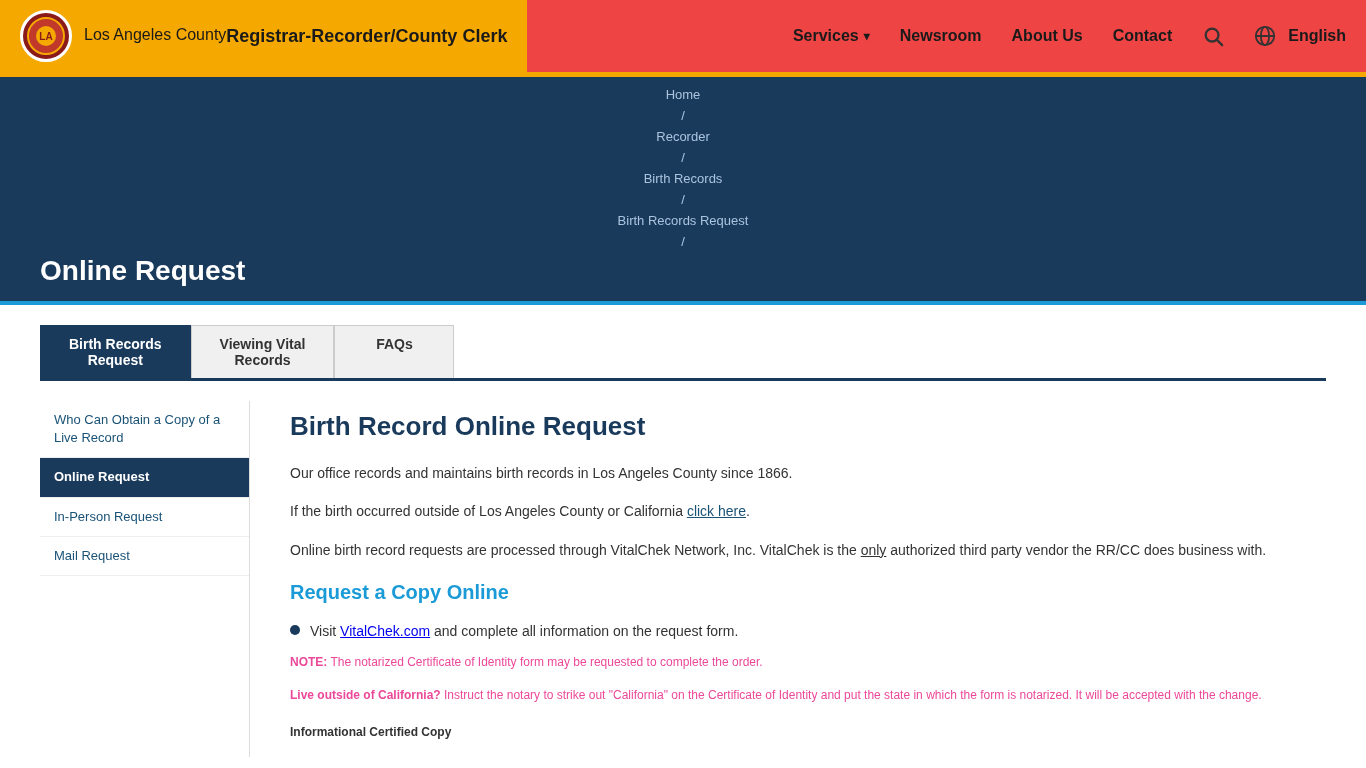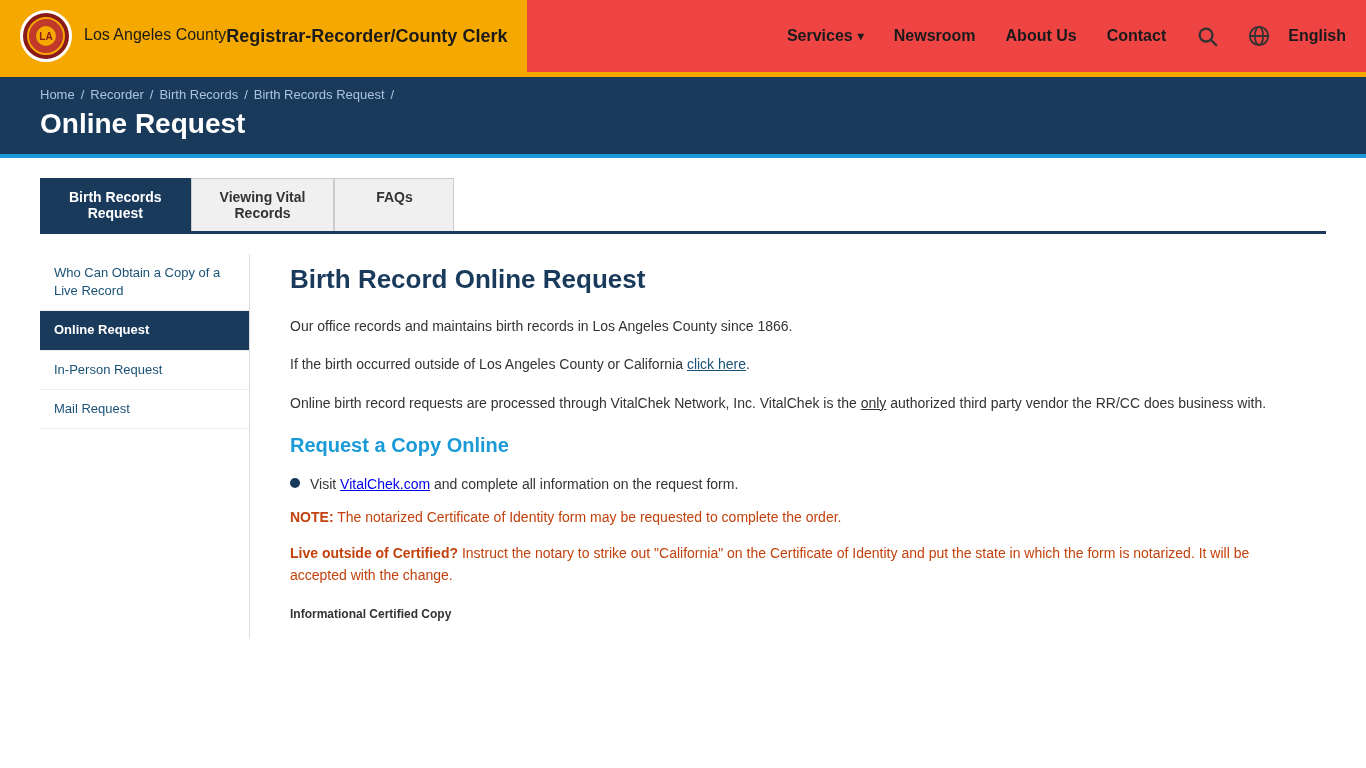--- a/index.html
+++ b/index.html
@@ -71,21 +71,21 @@
     }
     .nav-chevron {
       font-size: 12px;
     }
     .nav-search {
       cursor: pointer;
     }
     .nav-globe {
       display: flex;
       align-items: center;
-      gap: 18px;
+      gap: 12px;
       font-size: 16px;
       font-weight: bold;
       color: #1a1a1a;
       cursor: pointer;
     }
     .globe-icon {
       width: 22px;
       height: 22px;
     }
 
@@ -101,20 +101,21 @@
       background: #1a3a5c;
       padding: 10px 40px 14px;
     }
     .breadcrumb {
       display: flex;
       align-items: center;
       gap: 6px;
       font-size: 13px;
       color: #aac4e0;
       margin-bottom: 6px;
+      flex-direction: column;
     }
     .breadcrumb a {
       color: #aac4e0;
       text-decoration: none;
     }
     .breadcrumb .sep { color: #aac4e0; }
     .page-title {
       font-size: 28px;
       font-weight: bold;
       color: #fff;
@@ -224,24 +225,24 @@
     .bullet-dot {
       width: 10px;
       height: 10px;
       background: #1a3a5c;
       border-radius: 50%;
       margin-top: 5px;
       margin-right: 10px;
       flex-shrink: 0;
     }
     .note-text {
-      font-size: 14px;
+      font-size: 12px;
       line-height: 1.6;
       margin-bottom: 14px;
-      color: #c2410c;
+      color: #ec4899;
     }
     .note-text strong { font-weight: bold; }
     .sub-section-title {
       font-size: 12px;
       font-weight: bold;
       color: #333;
       margin-top: 20px;
       margin-bottom: 8px;
     }
 
@@ -358,20 +359,20 @@
         <span>
           <span>Visit </span><a href="#"><span>VitalChek.com</span></a><span> and complete all information on the request form.</span>
         </span>
       </div>
 
       <p class="note-text">
         <strong>NOTE:</strong><span> The notarized Certificate of Identity form may be requested to complete the order.</span>
       </p>
 
       <p class="note-text">
-        <strong>Live outside of Certified?</strong><span> Instruct the notary to strike out "California" on the Certificate of Identity and put the state in which the form is notarized. It will be accepted with the change.</span>
+        <strong>Live outside of California?</strong><span> Instruct the notary to strike out "California" on the Certificate of Identity and put the state in which the form is notarized. It will be accepted with the change.</span>
       </p>
 
       <div class="sub-section-title">Informational Certified Copy</div>
     </div>
 
   </div>
 </div>
 
 </body></html>

